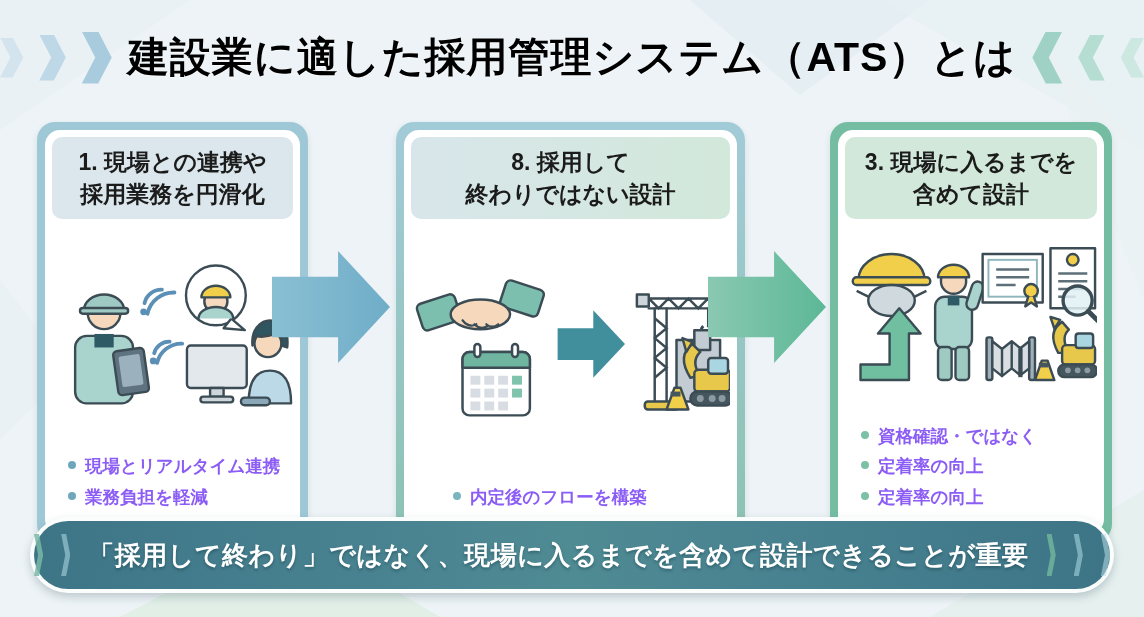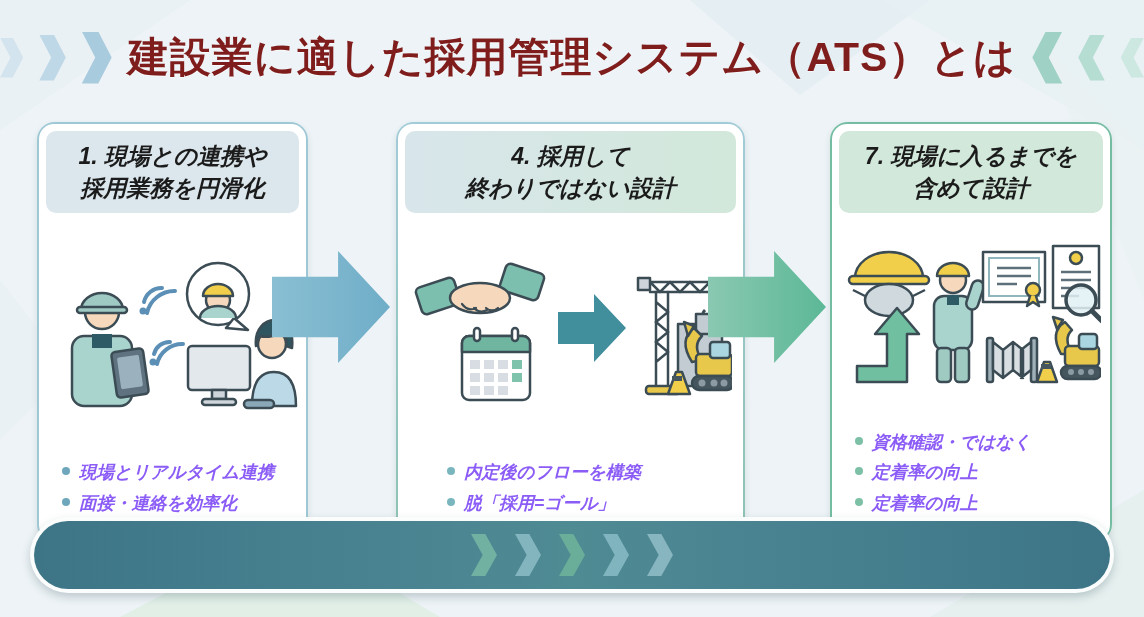--- a/index.html
+++ b/index.html
@@ -22,30 +22,29 @@
   .chev { display:inline-block; }
   .chev-r { clip-path:polygon(0 0,55% 0,100% 50%,55% 100%,0 100%,45% 50%); }
   .chev-l { clip-path:polygon(100% 0,45% 0,0 50%,45% 100%,100% 100%,55% 50%); }
   .tc1 { width:28px;height:40px;background:#d3e4ee; }
   .tc2 { width:32px;height:46px;background:#bed8e7; }
   .tc3 { width:36px;height:52px;background:#a9cbde; }
   .tg1 { width:36px;height:52px;background:#9fd2c4; }
   .tg2 { width:32px;height:46px;background:#b6ddd2; }
   .tg3 { width:28px;height:40px;background:#cce8e0; }
   .page-title {
-    font-size:41px; font-weight:900; color:#7f1d1d; letter-spacing:1px;
+    font-size:41px; font-weight:900; color:#000000; letter-spacing:1px;
     white-space:nowrap; text-shadow:0 1px 0 rgba(255,255,255,.6);
   }
 
   
   .card {
     position:absolute; top:122px; height:420px;
-    border-radius:18px; padding:2px; z-index:1;
+    border-radius:18px; padding:8px; z-index:1;
     box-shadow:0 3px 6px rgba(60,90,100,.12);
-    font-style:italic;
   }
   .card-inner {
     width:100%; height:100%; background:#ffffff; border-radius:15px;
     padding:7px; display:flex; flex-direction:column;
   }
   #card1 { left:37px;  width:271px; background:#9fc8d6; }
   #card2 { left:396px; width:349px; background:linear-gradient(180deg,#a2cbd8,#8cc2b2); }
   #card3 { left:830px; width:282px; background:#74bda2; }
 
   .card-header {
@@ -167,29 +166,29 @@
         </g>
       </svg>
     </div>
     <ul class="bullets">
       <li>
           <span class="dot"></span>
           <span class="btxt">現場とリアルタイム連携</span>
         </li>
       <li>
           <span class="dot"></span>
-          <span class="btxt">面接・連絡を効率化</span>
+          <span class="btxt">業務負担を軽減</span>
         </li>
     </ul>
   </div>
 </div>
 
 <div class="card" id="card2">
   <div class="card-inner">
-    <div class="card-header">4. 採用して
+    <div class="card-header">8. 採用して
 終わりではない設計</div>
     <div class="card-art">
       <svg width="322" height="158" viewBox="0 0 322 158">
 
         <g>
           <rect x="8" y="28" width="40" height="28" rx="5" fill="#7dbfae" class="ill-stroke" transform="rotate(-18 28 42)"></rect>
           <rect x="92" y="14" width="40" height="28" rx="5" fill="#7dbfae" class="ill-stroke" transform="rotate(18 112 28)"></rect>
           <ellipse cx="70" cy="44" rx="30" ry="15" fill="#f6d9bc" class="ill-stroke"></ellipse>
           <path d="M52,50 q6,8 14,4 M64,54 q6,6 13,2 M76,54 q6,5 12,0" fill="none" stroke="#3c4c55" stroke-width="2.2" stroke-linecap="round"></path>
         </g>
@@ -240,31 +239,27 @@
           <path d="M258,140 l8,-22 h6 l8,22 z" fill="#f1cf4a" class="ill-stroke"></path>
           <rect x="262" y="122" width="10" height="5" fill="#46565f"></rect>
         </g>
       </svg>
     </div>
     <ul class="bullets" style="padding-left:42px;text-align:center;">
       <li>
           <span class="dot"></span>
           <span class="btxt">内定後のフローを構築</span>
         </li>
-      <li>
-          <span class="dot"></span>
-          <span class="btxt">脱「採用=ゴール」</span>
-        </li>
     </ul>
   </div>
 </div>
 
 <div class="card" id="card3">
   <div class="card-inner">
-    <div class="card-header">7. 現場に入るまでを
+    <div class="card-header">3. 現場に入るまでを
 含めて設計</div>
     <div class="card-art">
       <svg width="260" height="160" viewBox="0 0 260 160">
 
         <g>
           <path d="M14,40 a34,26 0 0 1 68,0 z" fill="#f1cf4a" class="ill-stroke"></path>
           <rect x="8" y="38" width="80" height="8" rx="4" fill="#f1cf4a" class="ill-stroke"></rect>
           <ellipse cx="48" cy="62" rx="24" ry="16" fill="#cfd9de" class="ill-stroke"></ellipse>
           <path d="M24,58 l-12,-6 M72,58 l12,-6" stroke="#3c4c55" stroke-width="2.5"></path>
         </g>
@@ -330,17 +325,18 @@
   </div>
 </div>
 
 <div class="flow-arrow" id="arrow1"></div>
 <div class="flow-arrow" id="arrow2"></div>
 
 <div class="banner">
   <div class="banner-inner">
     <span class="chev chev-r bc bc1"></span>
     <span class="chev chev-r bc bc2"></span>
+    <span class="banner-text">「採用して終わり」ではなく、現場に入るまでを含めて設計できることが重要</span>
     <span class="chev chev-r bc bc3"></span>
     <span class="chev chev-r bc bc4"></span>
     <span class="chev chev-r bc bc5"></span>
   </div>
 </div>
 
 </body></html>

